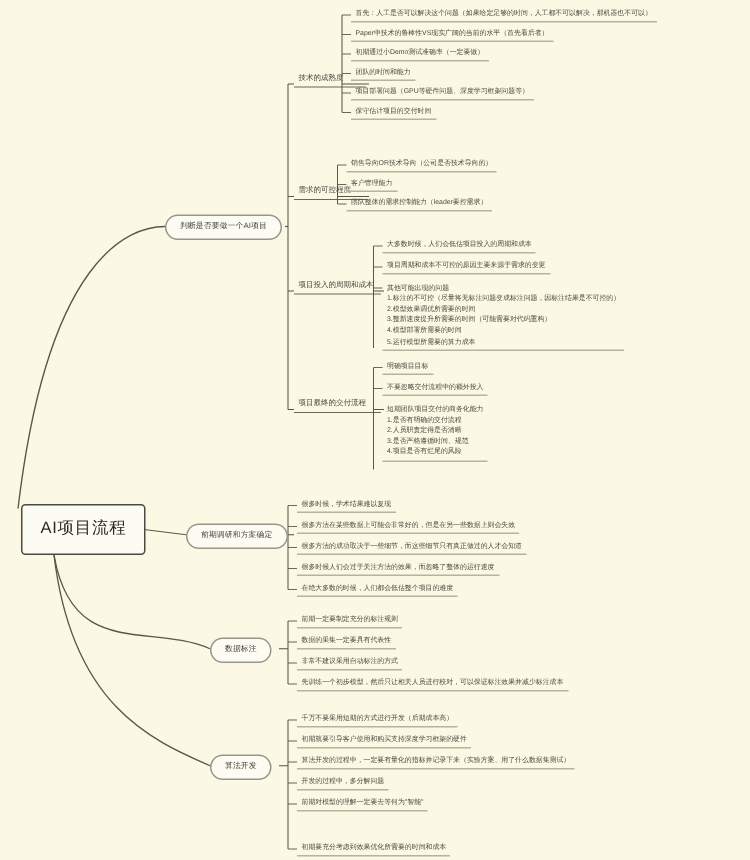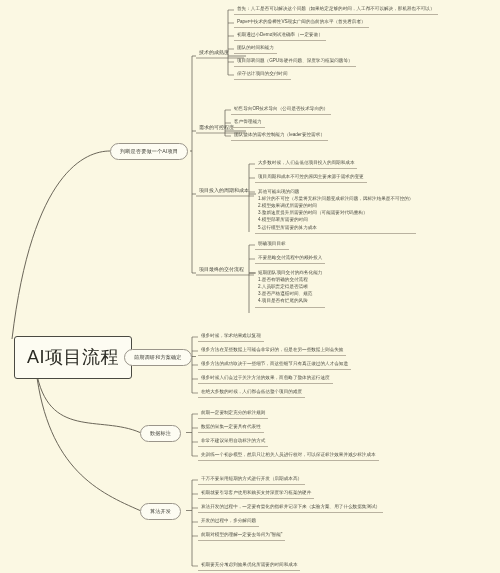--- a/index.html
+++ b/index.html
@@ -34,21 +34,21 @@
     box-sizing: border-box;
     white-space: nowrap;
     color: #3a3a32;
     line-height: 1.25;
   }
   
   .node-root {
     border: 1px solid #4a4a42;
     background: #fdfcf2;
     border-radius: 3px;
-    font-size: 18px;
+    font-size: 11px;
     padding: 9px 12px;
     color: #2b2b24;
     letter-spacing: 0.5px;
   }
   
   .node-l1 {
     border: 1px solid #9a958a;
     background: #fdfcf2;
     border-radius: 11px;
     font-size: 5.2px;

